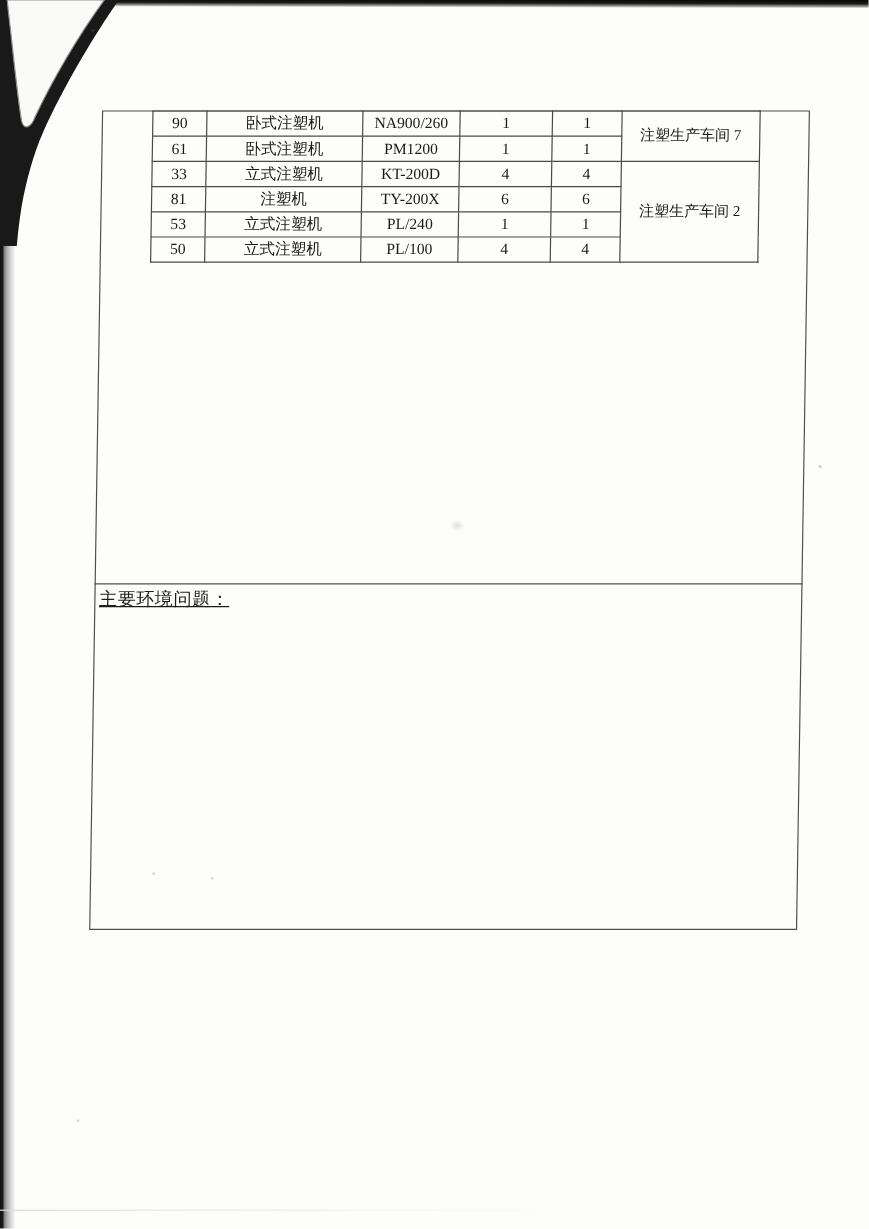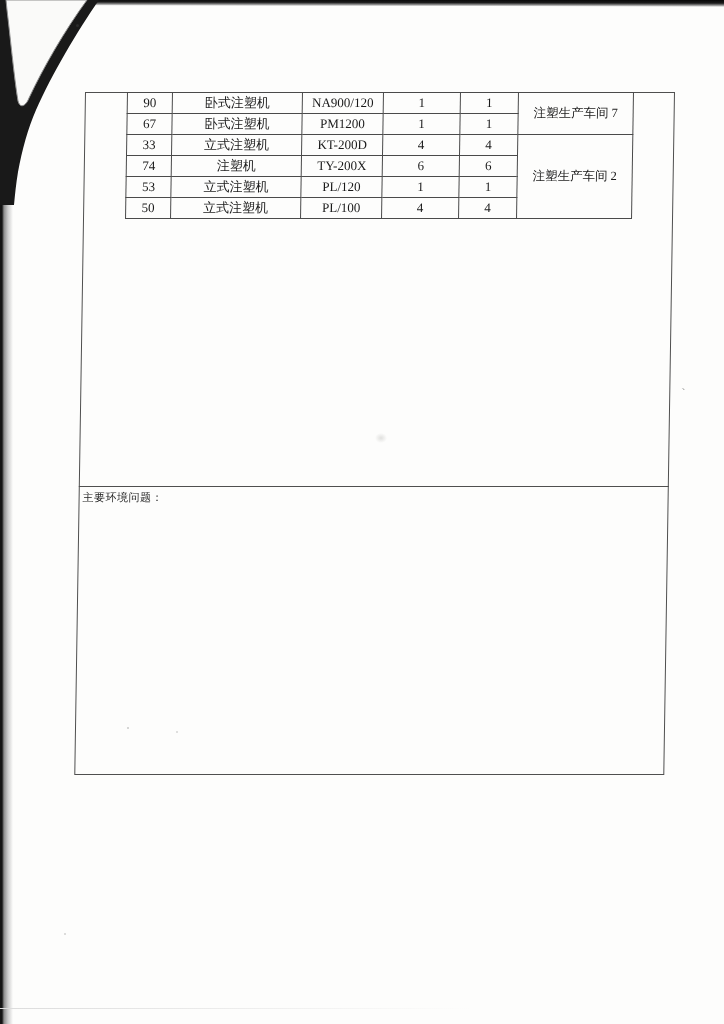--- a/index.html
+++ b/index.html
@@ -43,21 +43,21 @@
     text-align:center;vertical-align:middle;
     white-space:nowrap;overflow:hidden;
   }
   .equipment-table td.workshop{font-size:12.5px;}
   .divider{
     position:absolute;left:-1px;right:-1px;top:393px;height:0;
     border-top:1px solid #4f4f4f;
   }
   .section-label{
     position:absolute;left:3px;top:397px;
-    font-size:11px;letter-spacing:0.5px;color:#1d1d1d;
+    font-size:15px;letter-spacing:0.5px;color:#1d1d1d;text-decoration:underline;
   }
   
   .stray-mark{
     position:absolute;left:680px;top:376px;
     font-size:12px;color:#9b9b9b;transform:rotate(-12deg);
   }
   .smudge{
     position:absolute;left:375px;top:433px;width:12px;height:10px;
     background:radial-gradient(closest-side,#e0e0de,rgba(255,255,255,0));
   }
@@ -94,51 +94,51 @@
           <col style="width:130px">
           <col style="width:81px">
         <col style="width:77px">
           <col style="width:58px">
           <col style="width:115px">
       </colgroup>
       <tbody>
           <tr>
             <td>90</td>
             <td>卧式注塑机</td>
-            <td>NA900/120</td>
+            <td>NA900/260</td>
             <td>1</td>
             <td>1</td>
             <td rowspan="2" class="workshop">注塑生产车间 7</td>
           </tr>
           <tr>
-            <td>67</td>
+            <td>61</td>
             <td>卧式注塑机</td>
             <td>PM1200</td>
             <td>1</td>
             <td>1</td>
           </tr>
           <tr>
             <td>33</td>
             <td>立式注塑机</td>
             <td>KT-200D</td>
             <td>4</td>
             <td>4</td>
             <td rowspan="4" class="workshop">注塑生产车间 2</td>
           </tr>
           <tr>
-            <td>74</td>
+            <td>81</td>
             <td>注塑机</td>
             <td>TY-200X</td>
             <td>6</td>
             <td>6</td>
           </tr>
           <tr>
             <td>53</td>
             <td>立式注塑机</td>
-            <td>PL/120</td>
+            <td>PL/240</td>
             <td>1</td>
             <td>1</td>
           </tr>
           <tr>
             <td>50</td>
             <td>立式注塑机</td>
             <td>PL/100</td>
             <td>4</td>
             <td>4</td>
           </tr>

